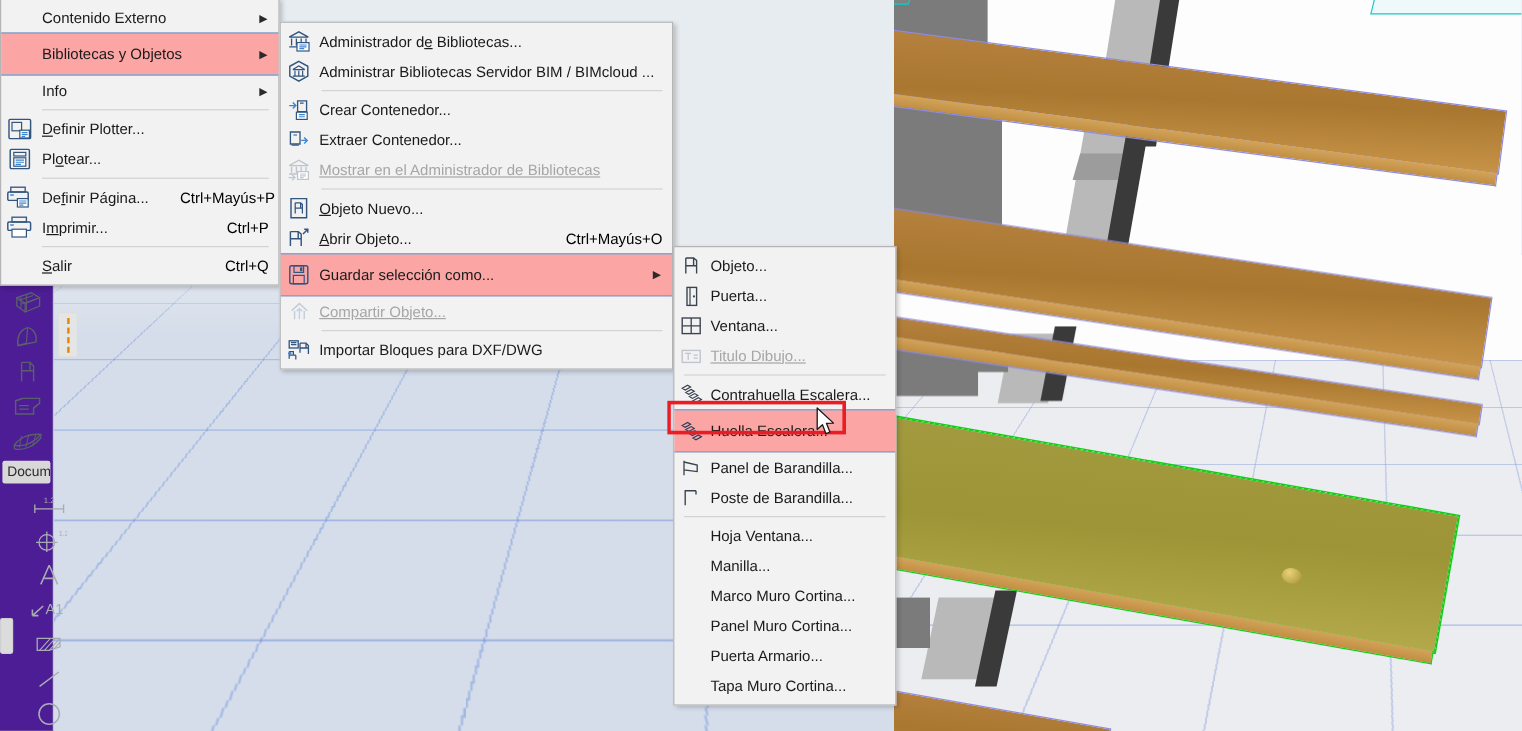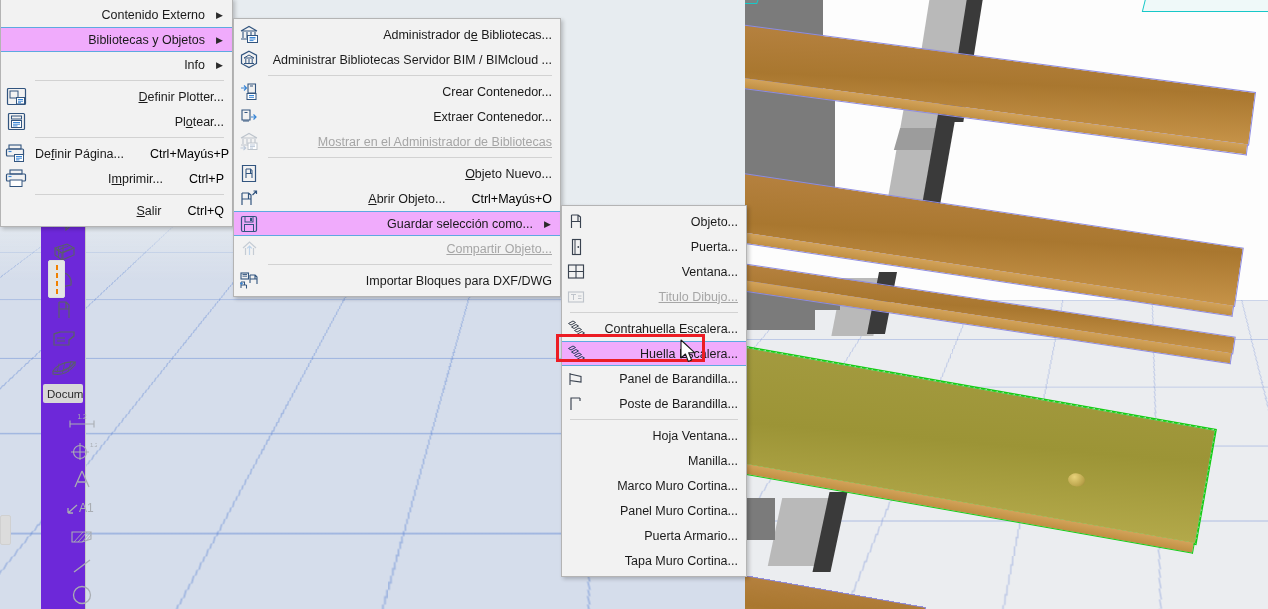--- a/index.html
+++ b/index.html
@@ -28,24 +28,23 @@
     transform-origin: 50% 0%;
   }
   .grid-fade {
     position: absolute; left: 0; top: 200px; width: 745px; height: 80px;
     background: linear-gradient(to bottom, #e7ecf0 0%, rgba(231,236,240,0) 100%);
   }
 
   
   .toolbox {
     position: absolute; left: 0; top: 0; width: 45px; height: 609px;
-    background: #6d28d9;
+    background: #4c1d95;
     border-right: 1px solid #c8c8c8;
     z-index: 5;
-    margin-left: 41px;
   }
   .tool-btn {
     width: 45px; height: 29px;
     display: flex; align-items: center; justify-content: center;
     color: #5a6069;
   }
   .tool-btn svg { display: block; }
   .tool-header {
     height: 19px; margin: 2px 2px 3px 2px;
     background: #d8d8d8; border-radius: 2px;
@@ -135,31 +134,31 @@
     height: 25px;
     display: flex; align-items: center;
     padding: 0 8px 0 0;
     white-space: nowrap;
   }
   .menu-item .ico {
     width: 30px; min-width: 30px;
     display: flex; align-items: center; justify-content: center;
     color: #32557f;
   }
-  .menu-item .lbl { flex: 1; padding-left: 2px; text-align: right; }
+  .menu-item .lbl { flex: 1; padding-left: 2px; }
   .menu-item .acc { color: #000000; padding-left: 26px; }
   .menu-item .arrow {
     margin-left: 10px; width: 9px; text-align: center;
     font-size: 9px; color: #2a2a2a;
   }
   .menu-item.hl {
-    background: #f0abfc;
+    background: #fca5a5;
     border-top: 1px solid #5ea9e0;
     border-bottom: 1px solid #5ea9e0;
-    height: 25px;
+    height: 36px;
   }
   .menu-item.disabled { color: #a6a6a6; text-decoration: underline; }
   .menu-item.disabled .ico { color: #b4bdc8; }
   .menu-sep { height: 1px; background: #d2d2d2; margin: 3px 8px 3px 34px; }
   .menu-sep.full { margin-left: 8px; }
   u { text-decoration: underline; }
 
   
   #menu-file { left: 0px; top: -2px; width: 233px; }
   #menu-file .menu-item .lbl { padding-left: 4px; }

